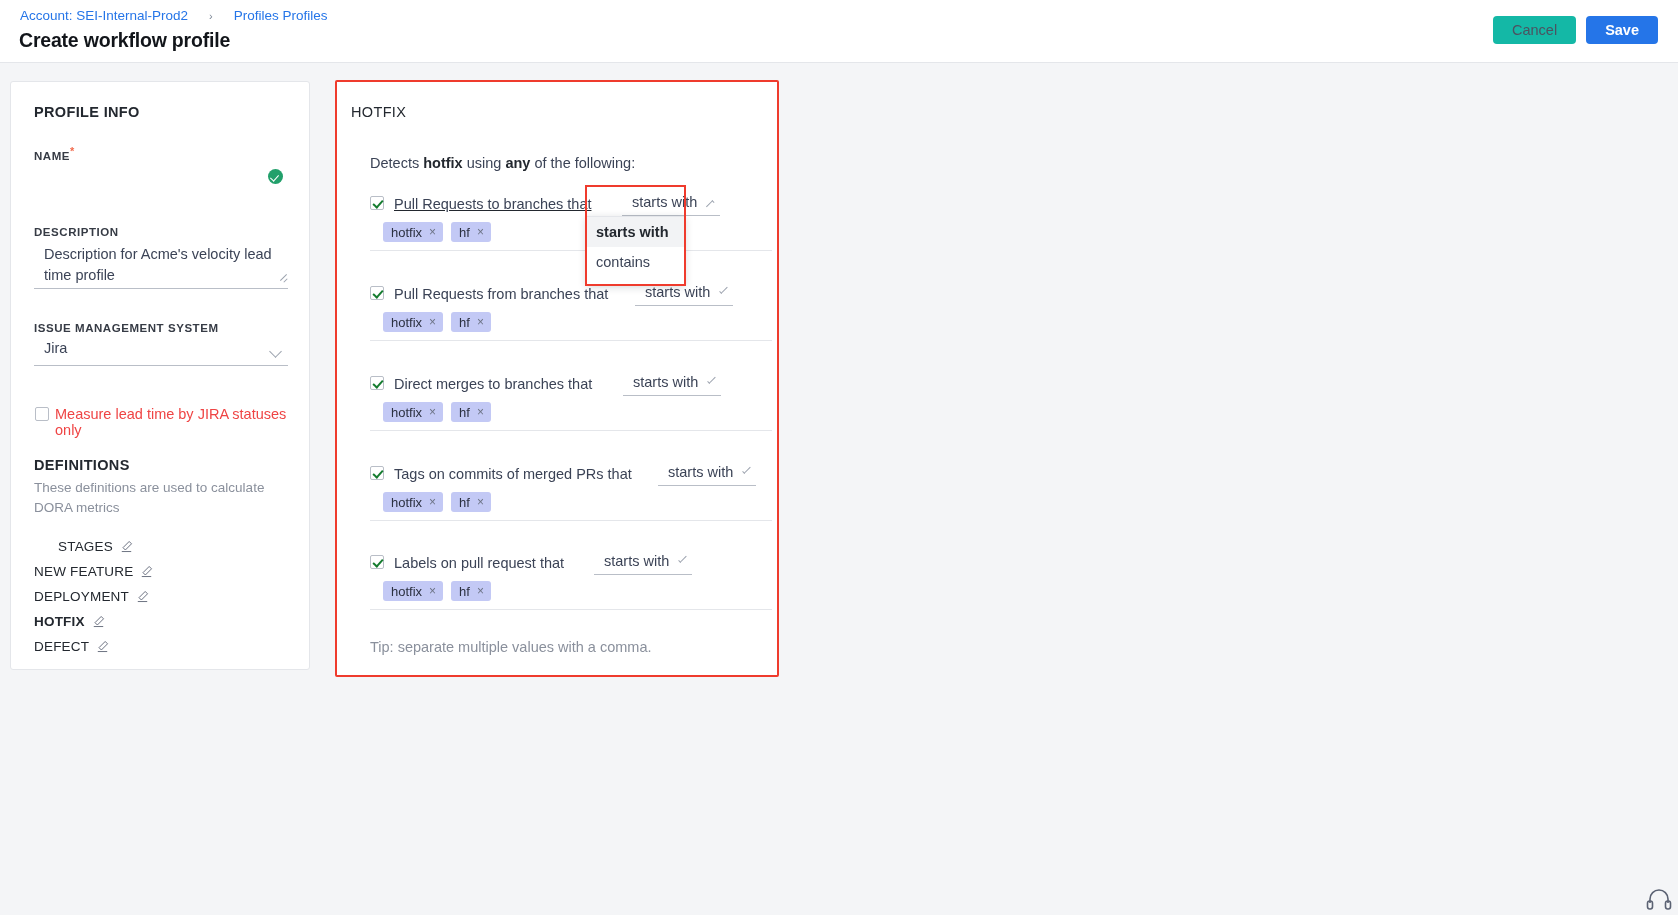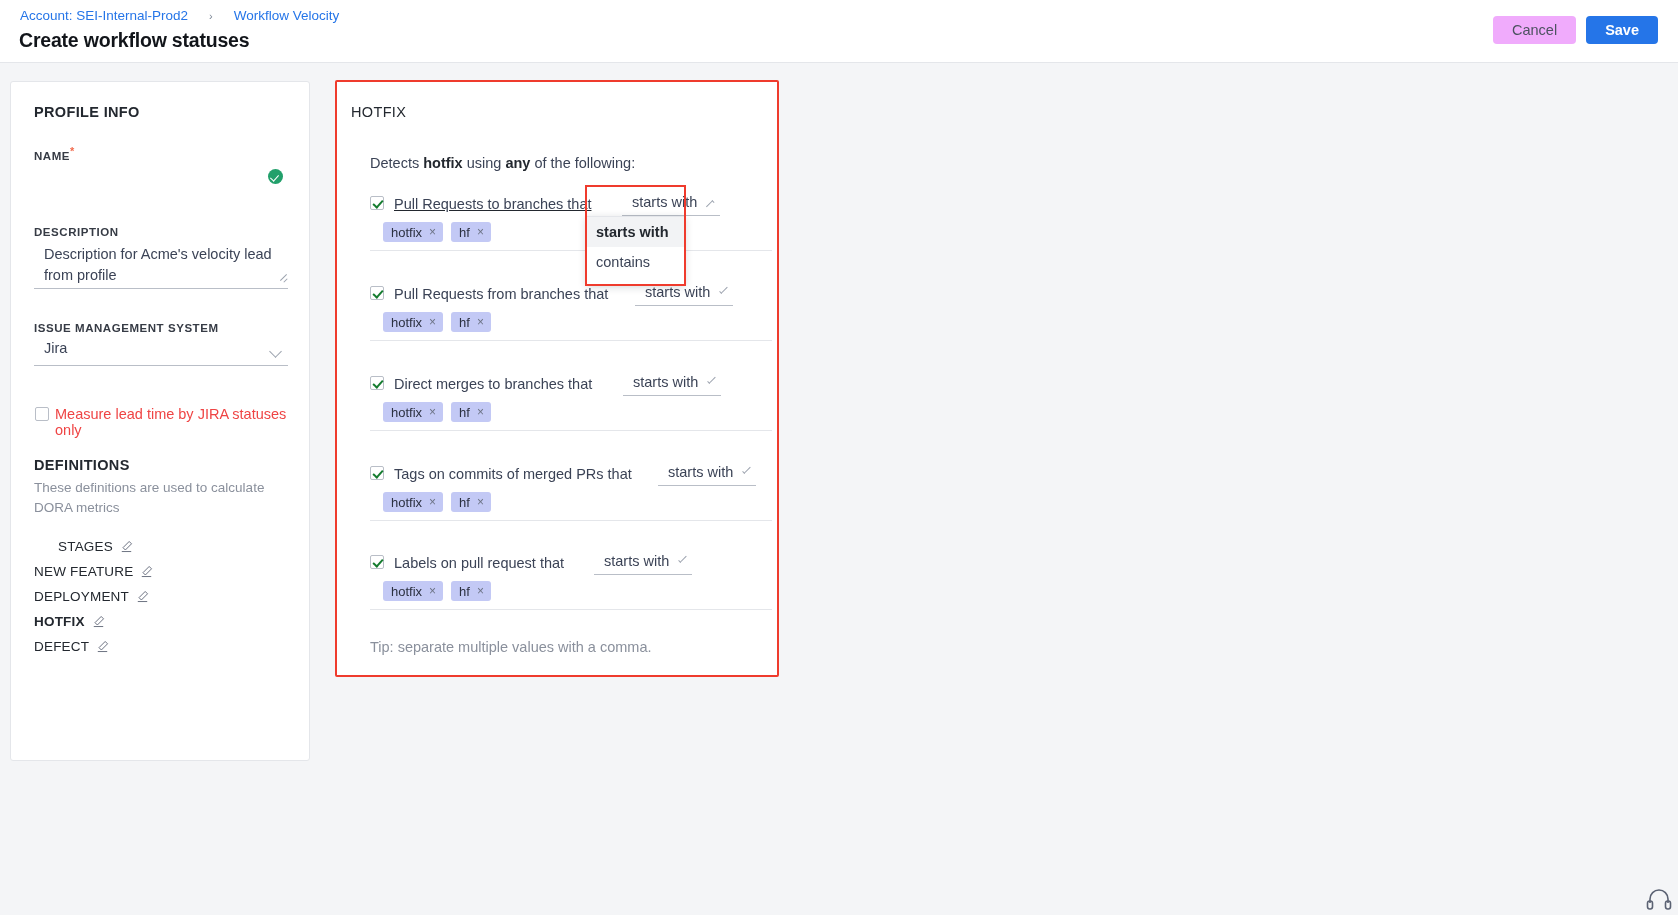--- a/index.html
+++ b/index.html
@@ -28,26 +28,26 @@
   .page-title{
     position:absolute; left:19px; top:29px;
     font-size:19.5px; font-weight:bold; color:#12151a; letter-spacing:-0.2px;
   }
   .topbtns{ position:absolute; right:20px; top:16px; display:flex; gap:10px; }
   .btn{
     border:none; border-radius:4px; font-size:14.5px;
     padding:0 19px; height:28px; line-height:28px; cursor:pointer;
     font-family:"Liberation Sans", sans-serif;
   }
-  .btn-cancel{ background:#f0abfc; color:#4c5260; }
+  .btn-cancel{ background:#14b8a6; color:#4c5260; }
   .btn-save{ background:#2575e8; color:#ffffff; font-weight:bold; }
 
   
   .left-card{
-    position:absolute; left:10px; top:81px; width:300px; height:680px;
+    position:absolute; left:10px; top:81px; width:300px; height:589px;
     background:#ffffff; border:1px solid #e4e6ea; border-radius:3px;
   }
   .section-head{
     position:absolute; font-size:14.5px; font-weight:bold;
     color:#23282f; letter-spacing:0.35px;
   }
   .fld-label{
     position:absolute; font-size:11.5px; font-weight:bold;
     color:#363b45; letter-spacing:0.55px;
   }
@@ -163,40 +163,40 @@
     cursor:pointer;
   }
 </style>
 </head>
 <body>
 
 <div class="topbar">
   <div class="breadcrumb">
     <span class="crumb-link">Account: SEI-Internal-Prod2</span>
     <span class="crumb-sep">›</span>
-    <span class="crumb-link">Workflow Velocity</span>
-  </div>
-  <div class="page-title">Create workflow statuses</div>
+    <span class="crumb-link">Profiles Profiles</span>
+  </div>
+  <div class="page-title">Create workflow profile</div>
   <div class="topbtns">
     <button class="btn btn-cancel">Cancel</button>
     <button class="btn btn-save">Save</button>
   </div>
 </div>
 
 <div class="left-card">
 
   <div class="section-head" style="left:23px; top:22px;">PROFILE INFO</div>
 
   <div class="fld-label" style="left:23px; top:63px;">
     <span>NAME</span><span class="req-star">*</span>
   </div>
   <div class="check-badge" style="left:257px; top:87px;"></div>
 
   <div class="fld-label" style="left:23px; top:144px;">DESCRIPTION</div>
-  <div class="underline-input" style="left:23px; top:162px; width:254px; height:45px; padding-left:10px; line-height:21px;">Description for Acme's velocity lead from profile</div>
+  <div class="underline-input" style="left:23px; top:162px; width:254px; height:45px; padding-left:10px; line-height:21px;">Description for Acme's velocity lead time profile</div>
   <div class="resize-grip" style="left:268px; top:192px;"></div>
 
   <div class="fld-label" style="left:23px; top:240px;">ISSUE MANAGEMENT SYSTEM</div>
   <div class="underline-input" style="left:23px; top:258px; width:254px; height:26px; padding-left:10px;">Jira</div>
   <div class="chev" style="left:260px; top:265px;"></div>
 
   <div class="cbx" style="left:24px; top:325px;"></div>
   <div class="cb-text" style="left:44px; top:324px;">Measure lead time by JIRA statuses only</div>
 
   <div class="section-head" style="left:23px; top:375px;">DEFINITIONS</div>

